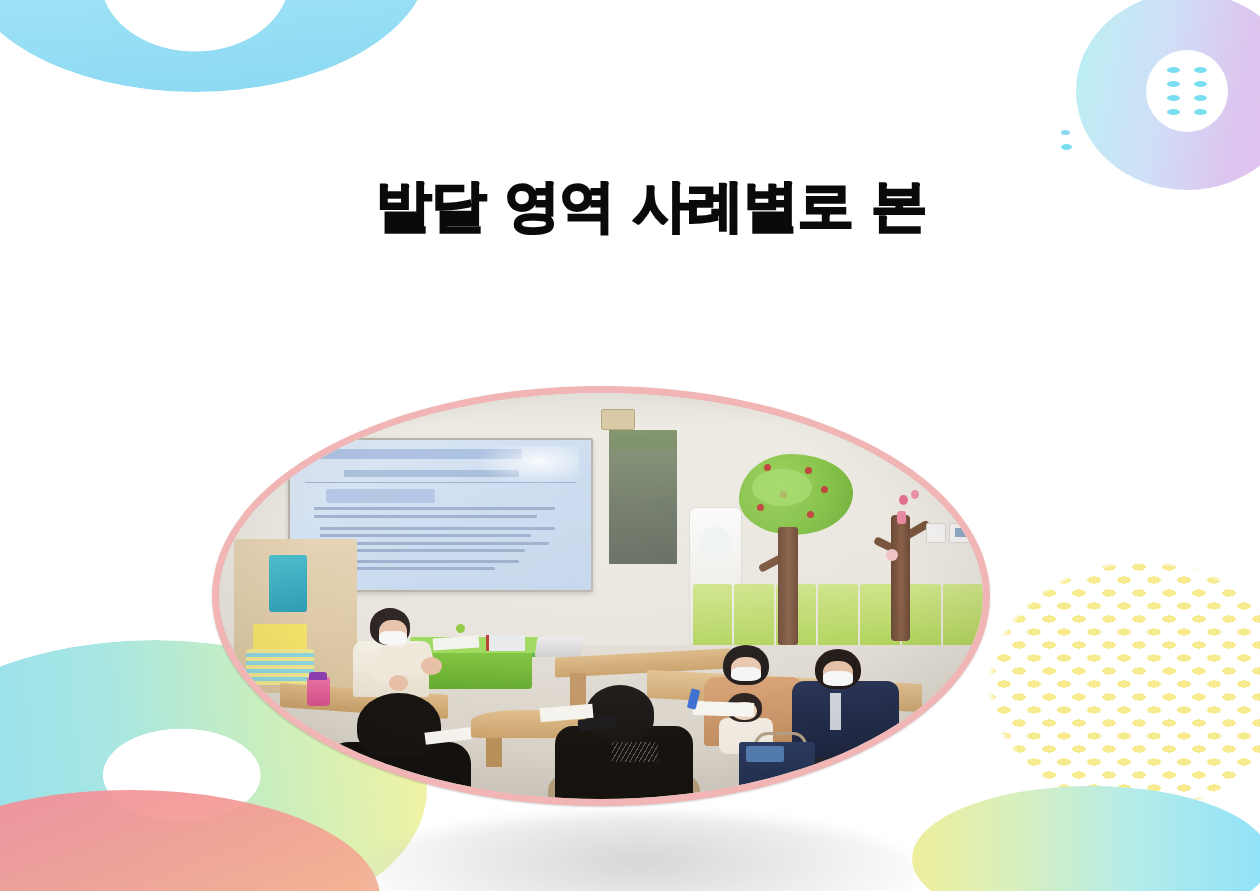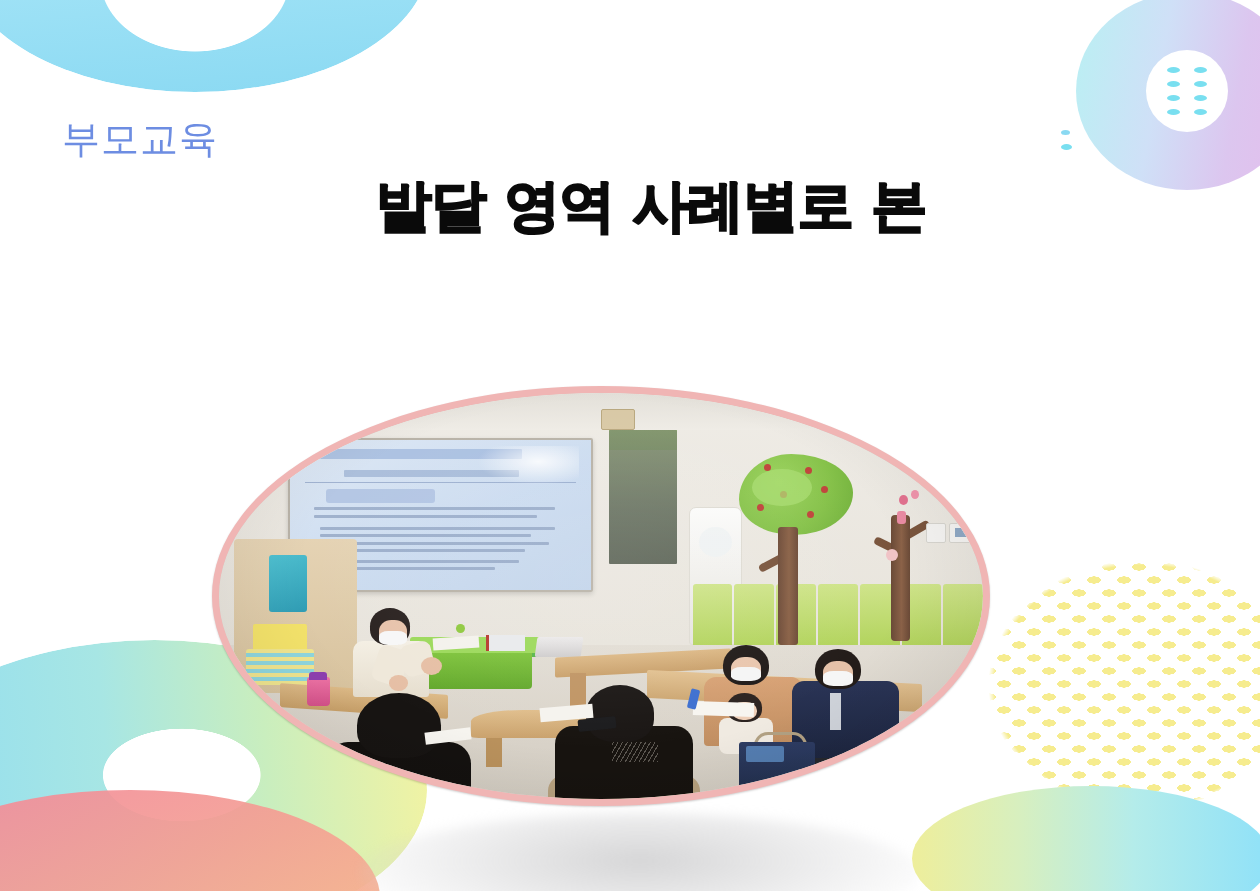--- a/index.html
+++ b/index.html
@@ -351,21 +351,20 @@
   </div>
   <div class="deco" id="deco-stray-a"></div>
   <div class="deco" id="deco-stray-b"></div>
 
   <div class="deco" id="deco-ring-bl"></div>
   <div class="deco" id="deco-blob-pink"></div>
   <div class="deco" id="deco-gray-band"></div>
   <div class="deco" id="deco-dots-br"></div>
   <div class="deco" id="deco-ellipse-br"></div>
 
-  <div id="eyebrow">부모교육</div>
 
   <div id="title-block">
     <span class="line">발달 영역 사례별로 본</span>
   </div>
 
   <div id="photo-frame" title="어린이집 교실에서 마스크를 쓴 강사가 앉아 있는 학부모들에게 발달 영역 사례 강의를 진행하는 모습">
     <div id="photo-inner">
 
       <div class="sc wall-back"></div>
       <div class="sc ceiling"></div>

